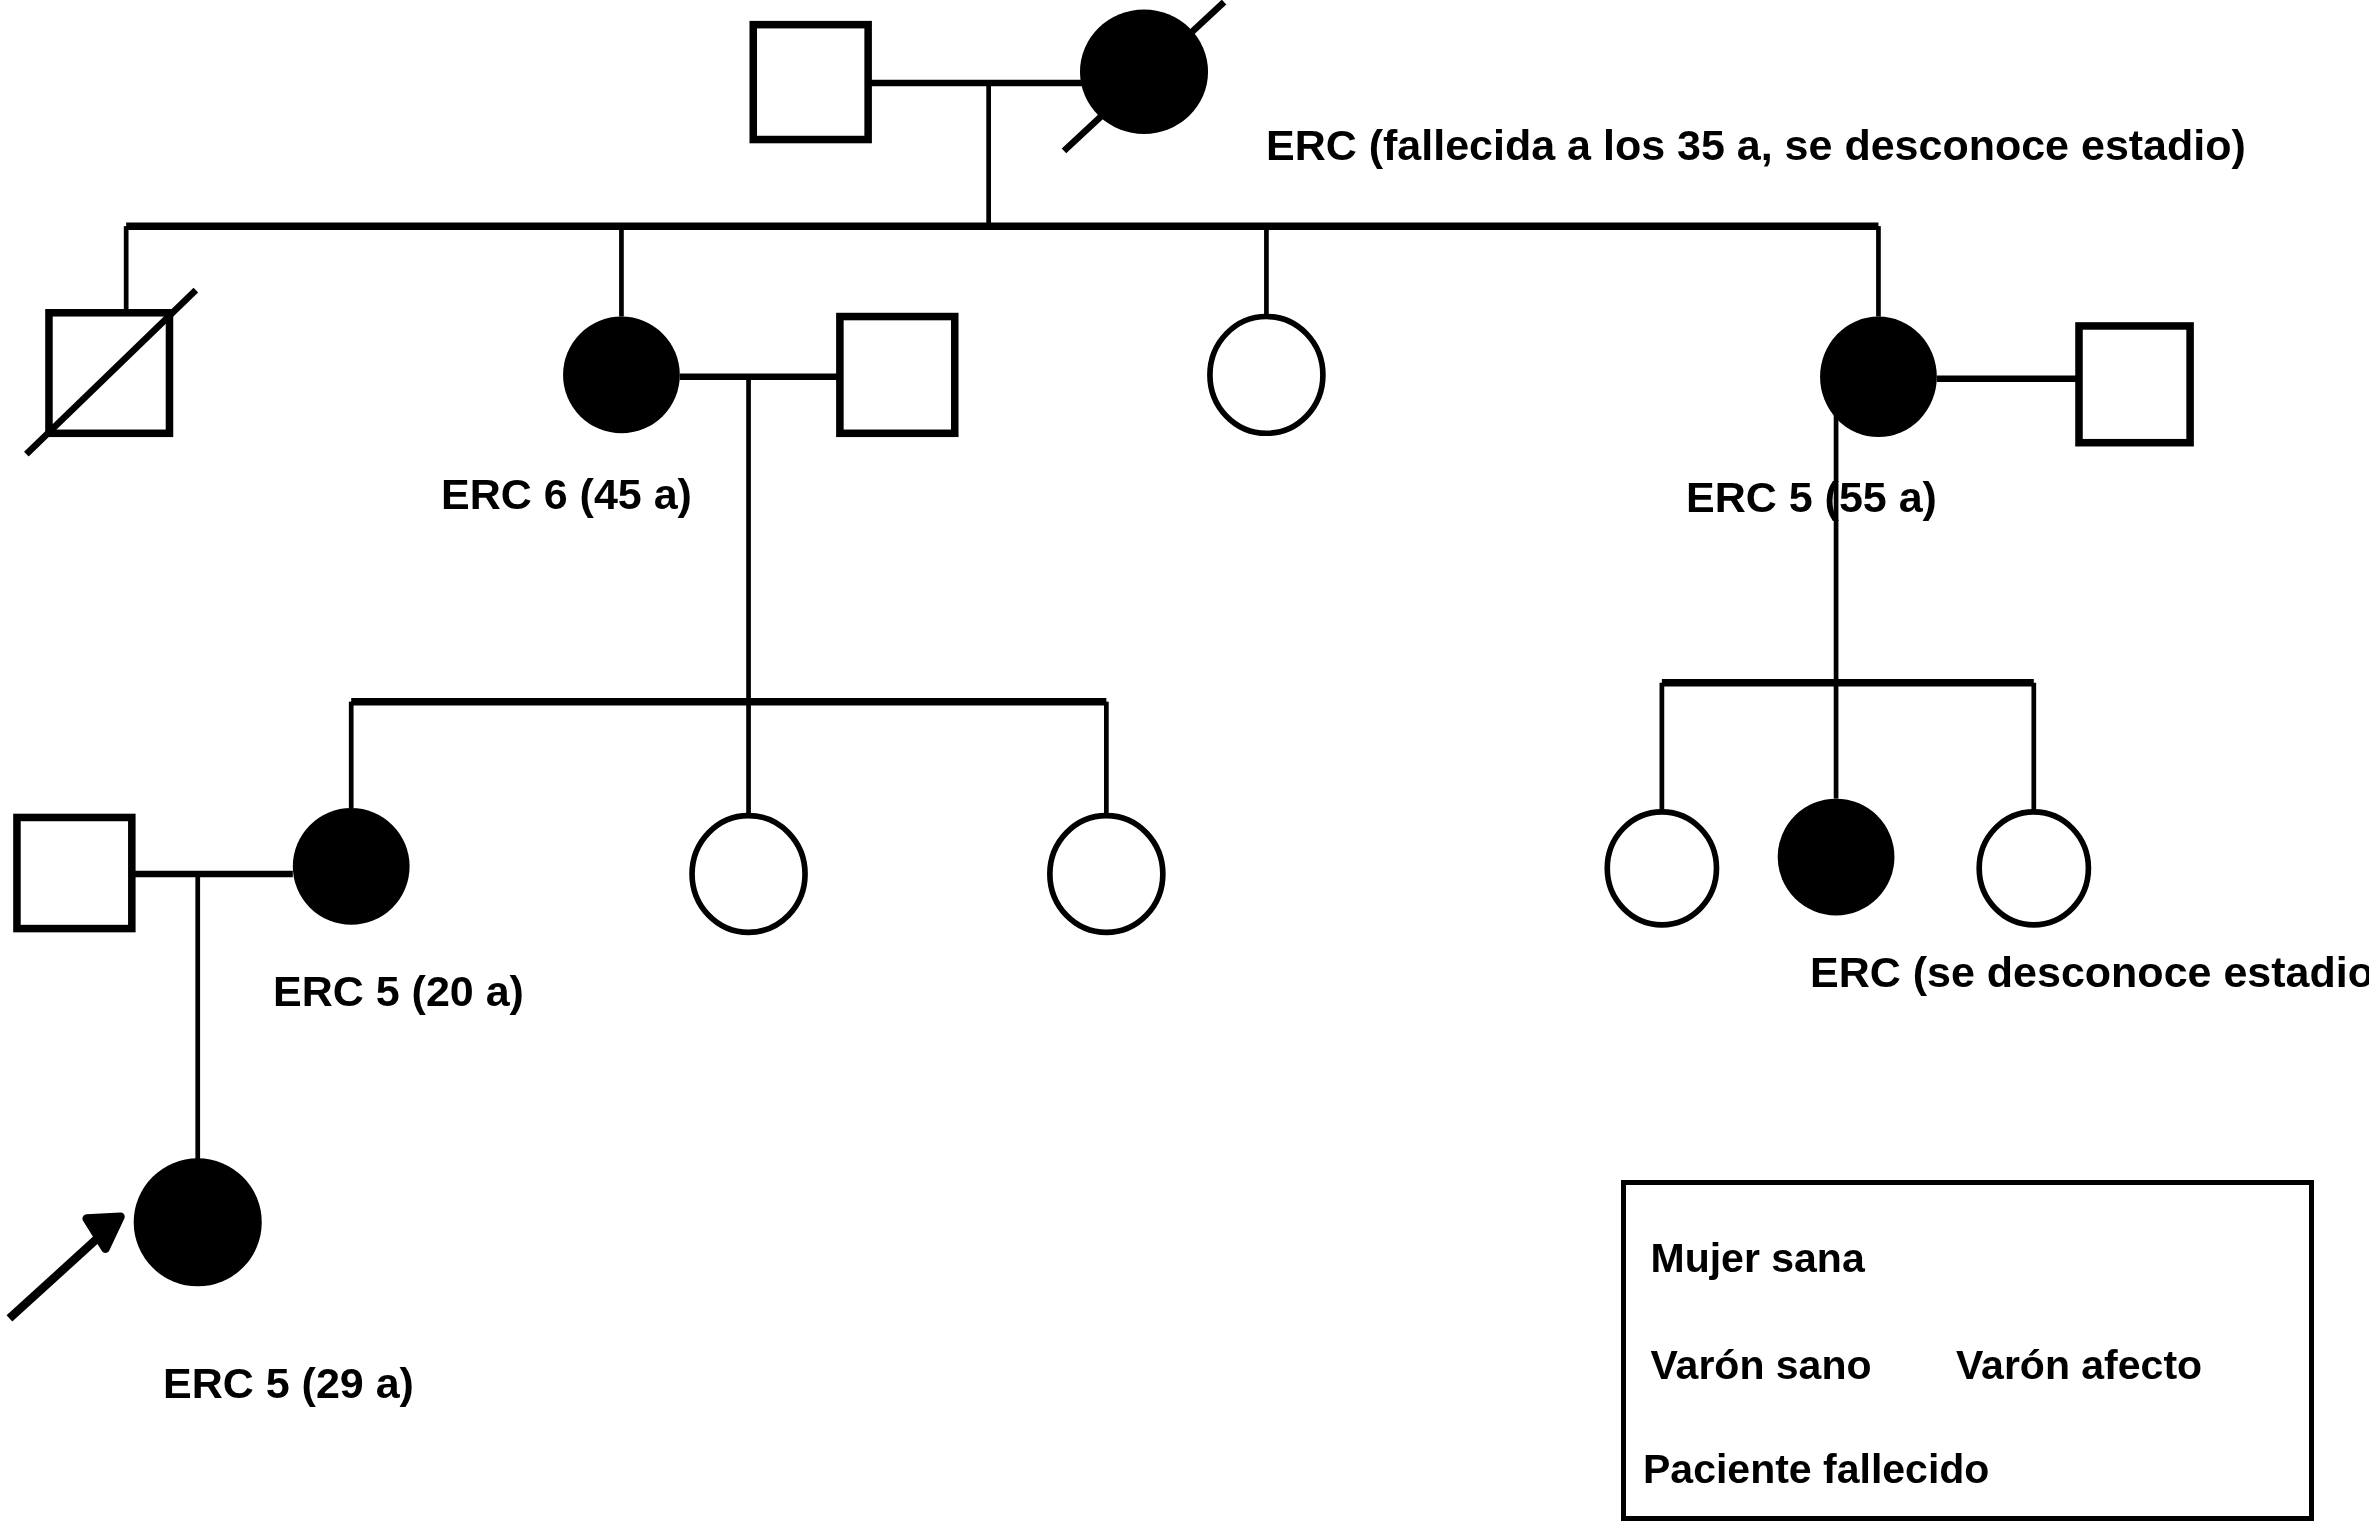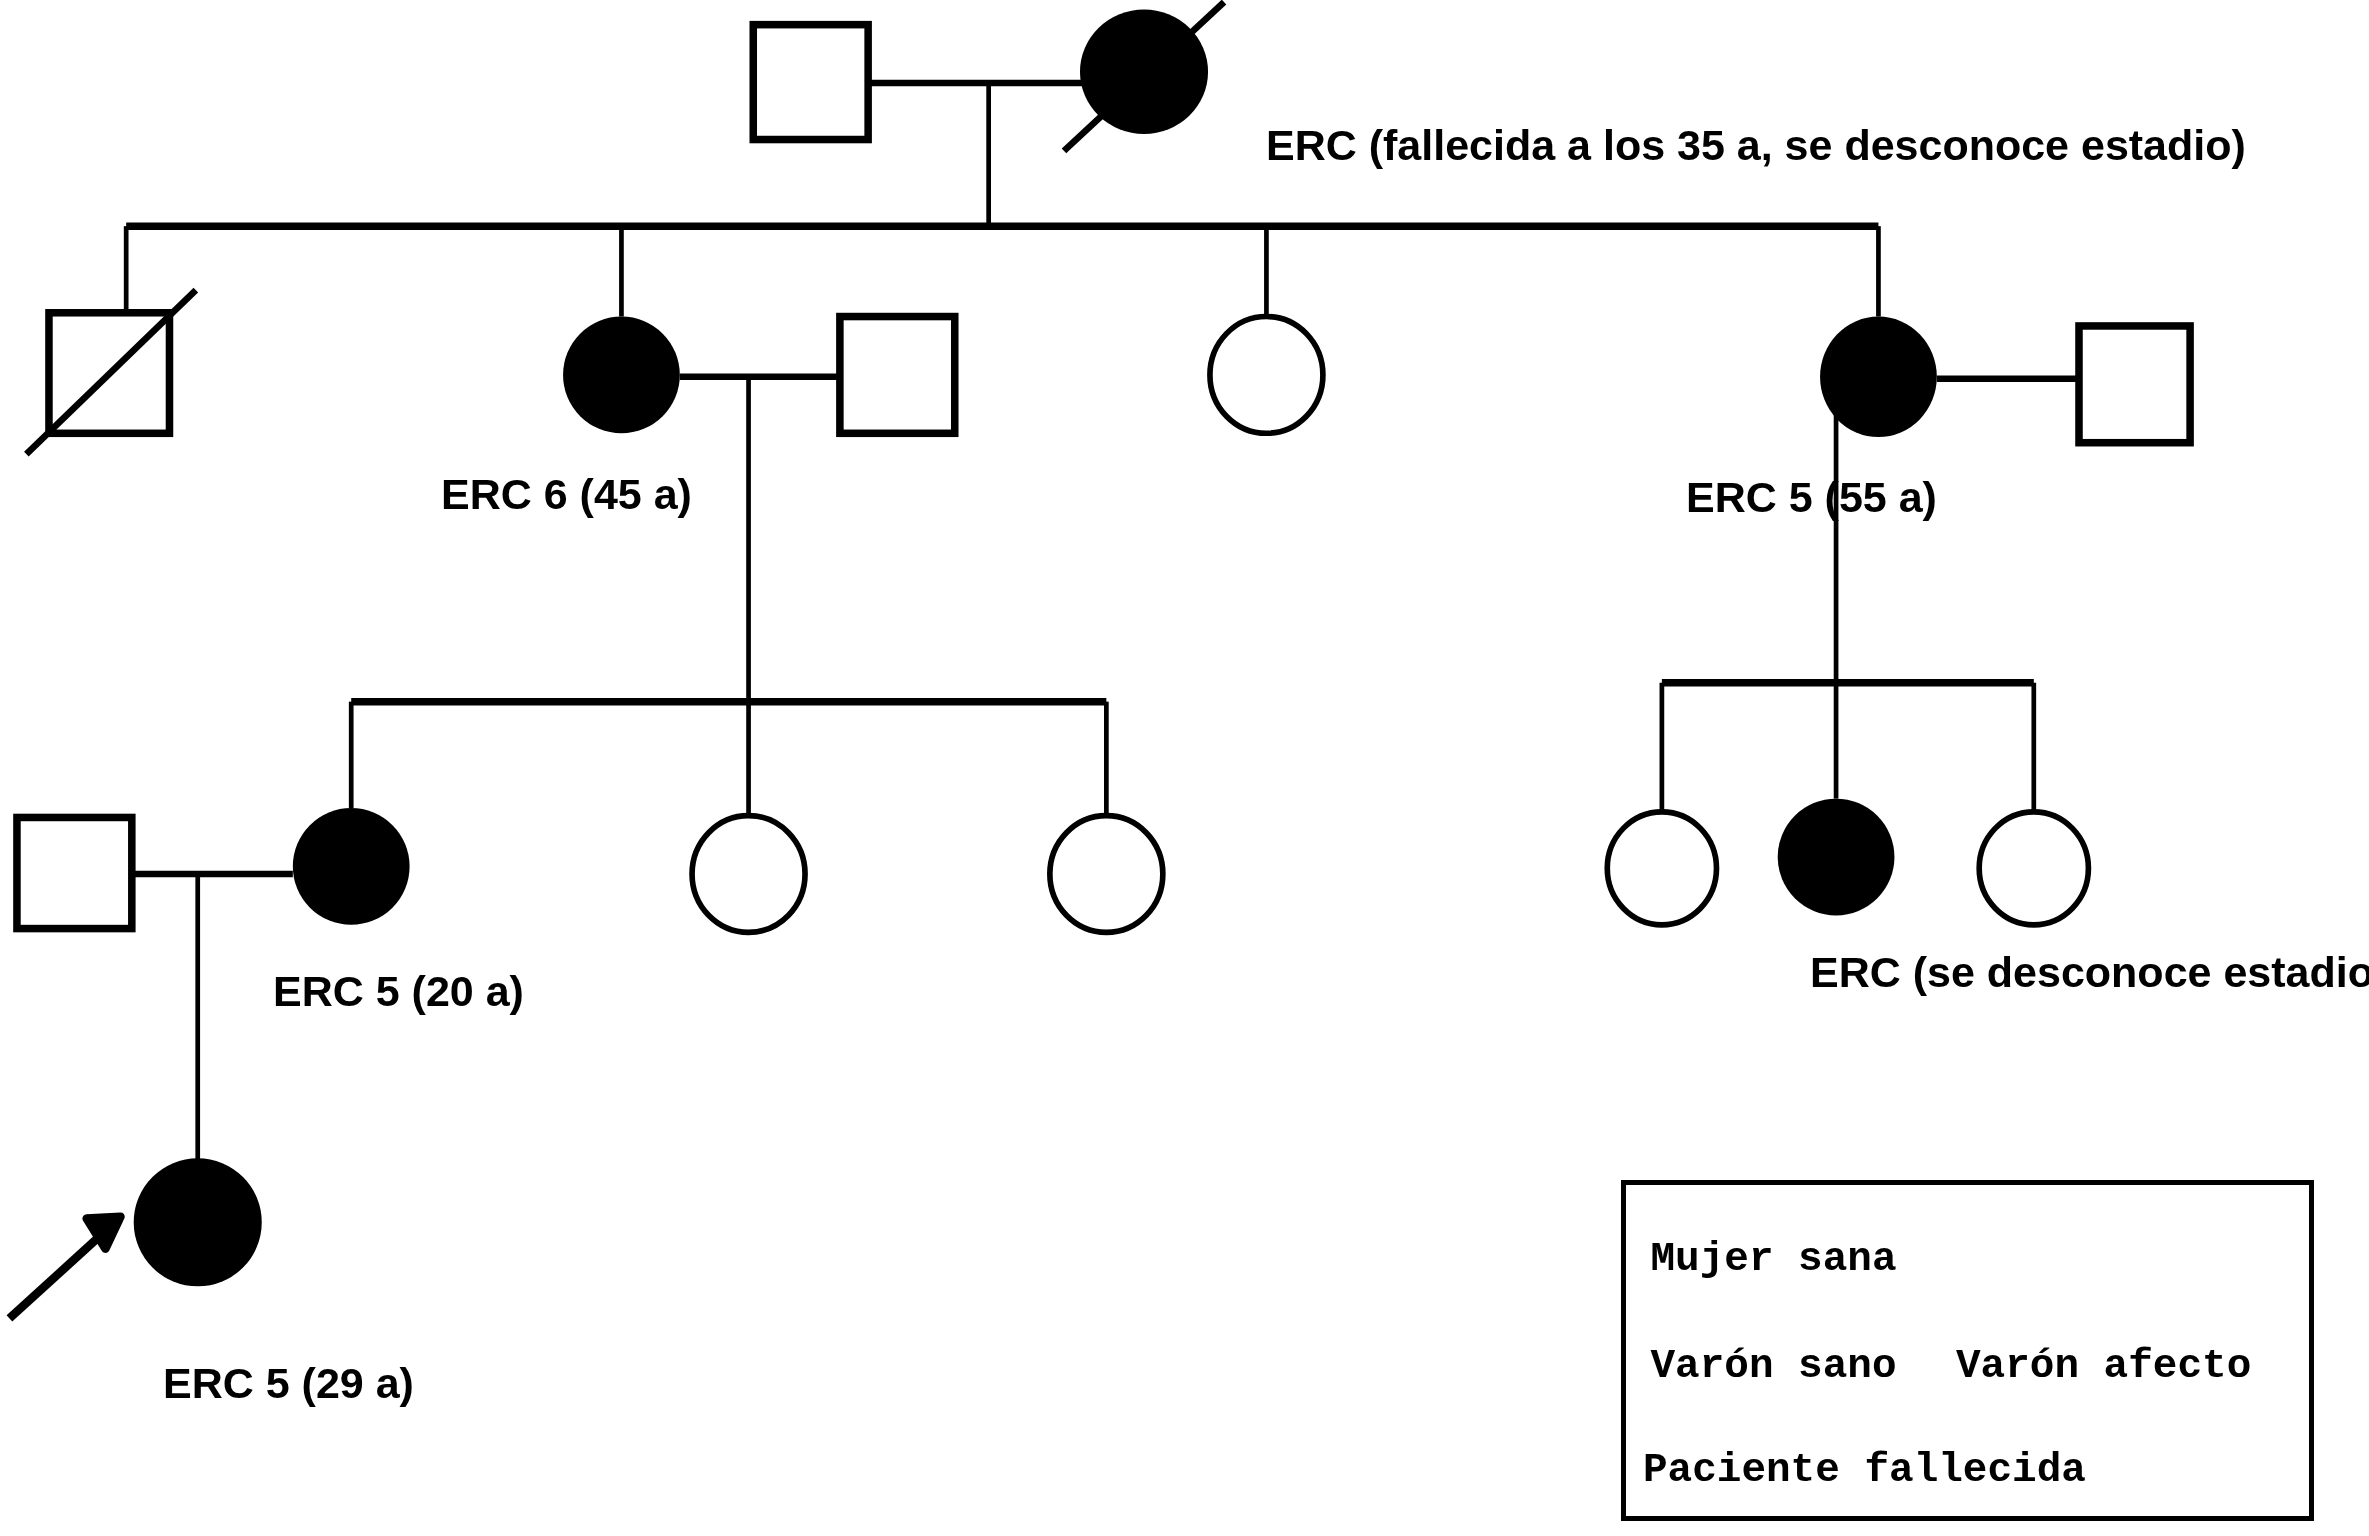--- a/index.html
+++ b/index.html
@@ -47,21 +47,21 @@
     box-sizing: border-box;
     background: #ffffff;
   }
   .legend-row {
     position: absolute;
     height: 75px;
     display: flex;
     align-items: center;
   }
   .legend-text {
-    font-family: Liberation Mono, monospace;
+    font-family: Liberation Sans, sans-serif;
     font-weight: bold;
     font-size: 41px;
     color: #000;
     white-space: nowrap;
   }
 </style>
 </head>
 <body>
 
 <div id="root">
@@ -170,18 +170,18 @@
     </div>
 
     <div class="legend-row" style="left:330px; top:143px;">
       <span class="legend-text">Varón afecto</span>
     </div>
     <div class="legend-row" style="left:24.5px; top:143px;">
       <span class="legend-text">Varón sano</span>
     </div>
 
     <div class="legend-row" style="left:17px; top:247px;">
-      <span class="legend-text">Paciente fallecida</span>
+      <span class="legend-text">Paciente fallecido</span>
     </div>
   </div>
 
 </div>
 
 
 </body></html>

